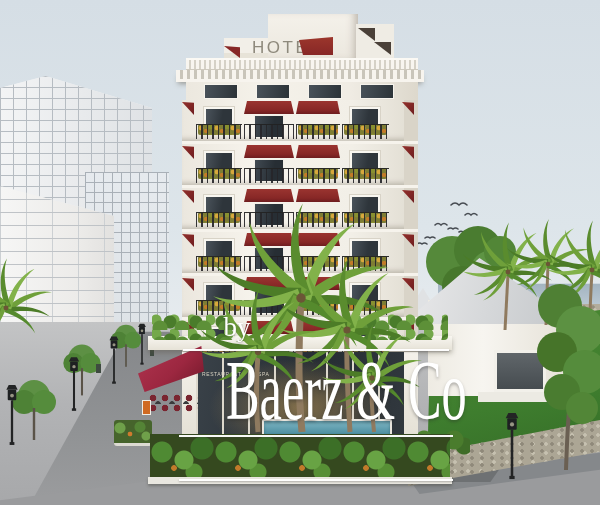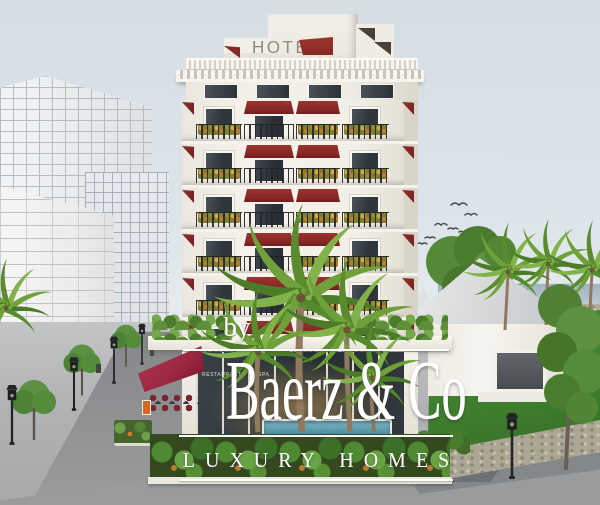--- a/index.html
+++ b/index.html
@@ -527,17 +527,16 @@
     <use href="#crown" transform="translate(347,330) scale(.8)"></use>
     <use href="#crown" transform="translate(258,352) scale(.7)"></use>
     <use href="#crown" transform="translate(372,378) scale(.6)"></use>
   </svg>
 
   <div class="wm abs">
     <div class="wm-by">by</div>
     <div class="wm-line wm-line1"></div>
     <div class="wm-brand">Baerz &amp; Co</div>
     <div class="wm-line wm-line2"></div>
-    <div class="wm-tagline">LUXURY HOMES</div>
     <div class="wm-line wm-line3"></div>
   </div>
 
 </div>
 
 </body></html>

